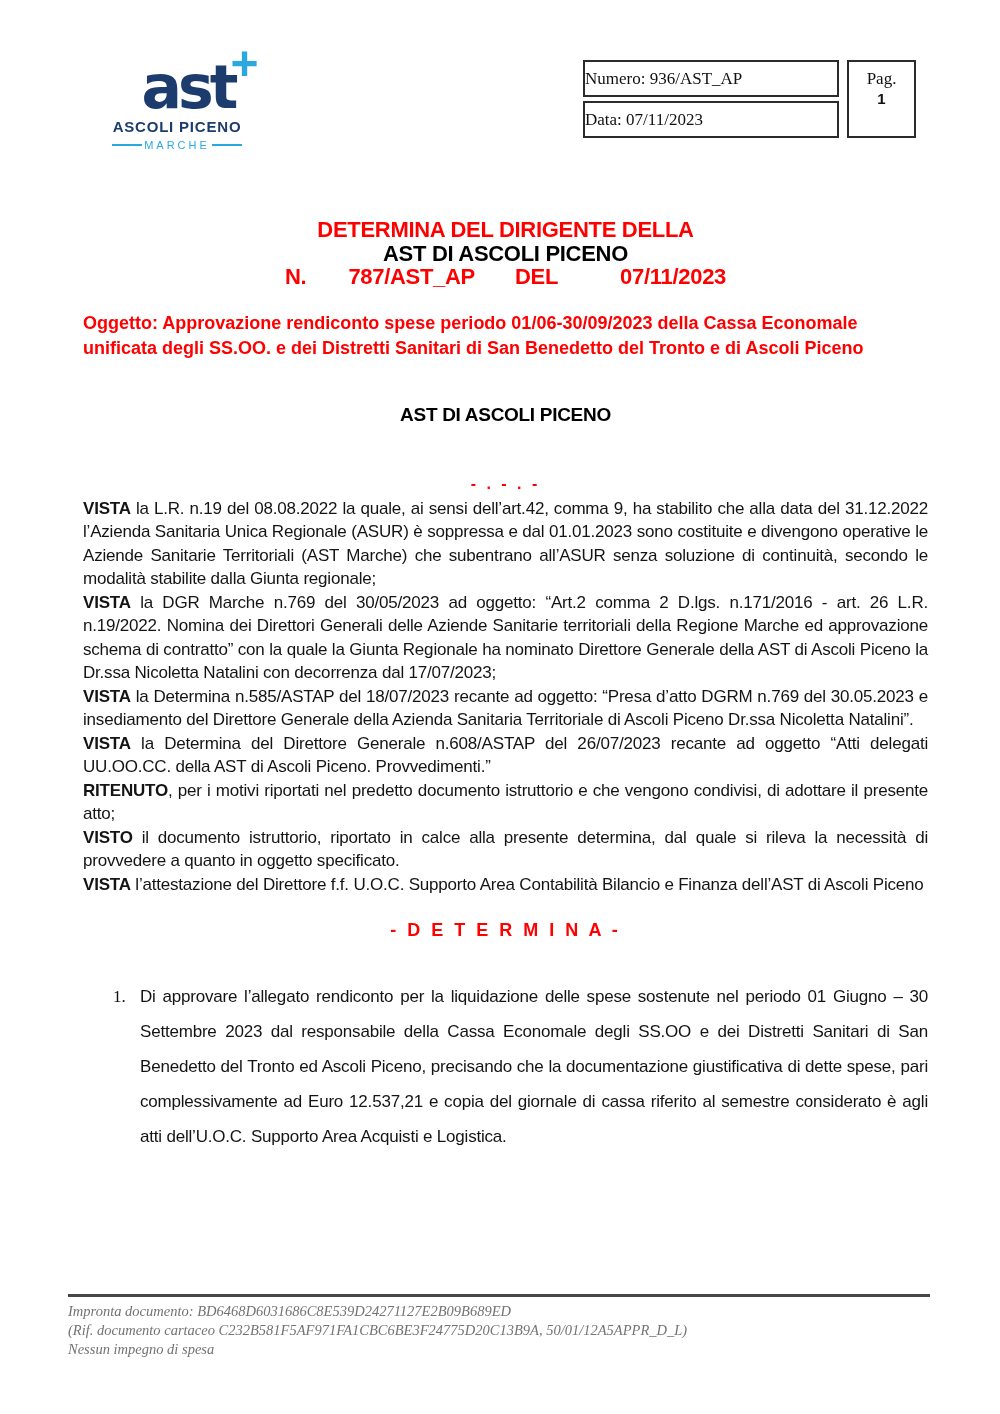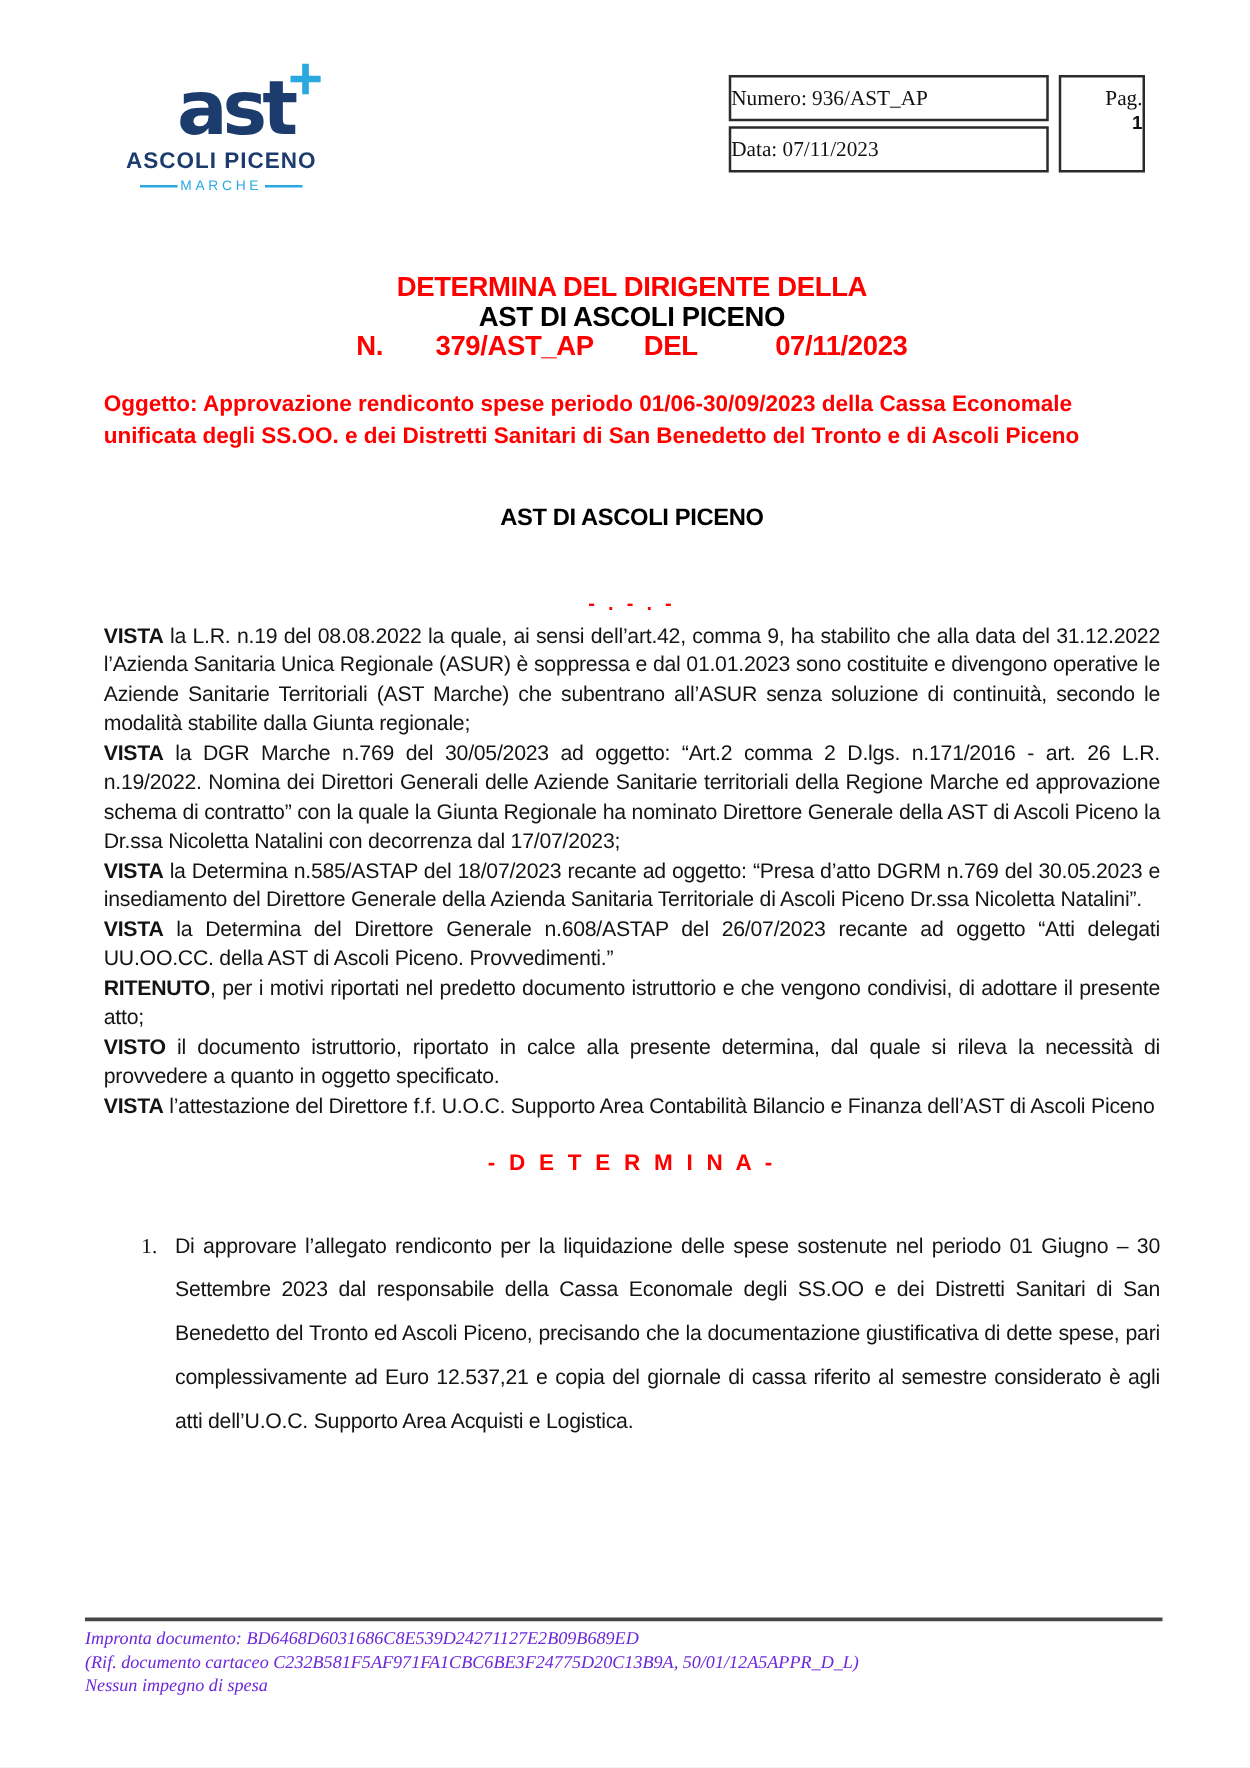--- a/index.html
+++ b/index.html
@@ -19,36 +19,36 @@
   .wordmark { position:relative; display:inline-block; padding-right:14px;margin-left:36px; }
   .wordmark .ast {
     font-family:"DejaVu Sans", sans-serif;
     font-size:60px; font-weight:bold; letter-spacing:-4px;
     color:#1d3c6e; line-height:62px;
   }
   .wordmark .plus {
     position:absolute; top:-16px; right:-10px;
     font-size:48px; font-weight:bold; color:#2aa9e0; line-height:48px;
   }
-  .logo-name { margin-top:0px; font-size:18px; font-weight:bold; letter-spacing:0.8px; color:#1d3c6e; }
+  .logo-name { margin-top:0px; font-size:15px; font-weight:bold; letter-spacing:0.8px; color:#1d3c6e; }
   .logo-region { margin-top:4px; display:flex; align-items:center; justify-content:center; gap:2px; }
   .logo-region .dash { width:30px; height:2px; background:#2aa9e0; }
   .logo-region .region-label { font-size:11px; letter-spacing:3px; color:#2aa9e0; }
 
   
   .hdr-box {
     position:absolute; border:2px solid #2b2b2b;
     font-family:"Liberation Serif", serif; font-size:17px; color:#111;
     display:flex; align-items:center; 
   }
   .box-numero { left:583px; top:60px; width:256px; height:37px; }
   .box-data   { left:583px; top:101px; width:256px; height:37px; }
   .box-pag {
     position:absolute; left:847px; top:60px; width:69px; height:78px;
-    border:2px solid #2b2b2b; text-align:right; padding-top:7px;
+    border:2px solid #2b2b2b; text-align:center; padding-top:7px;
     font-family:"Liberation Serif", serif; font-size:17px; color:#111;
   }
   .box-pag .pag-num { font-family:"Liberation Sans", sans-serif; font-size:15px; font-weight:bold; margin-top:1px; }
 
   
   .content { position:absolute; left:83px; top:218px; width:845px; }
 
   .doc-title { text-align:center; font-weight:bold; font-size:22px; line-height:23.5px; letter-spacing:-0.3px; }
   .doc-title .red { color:#ff0000; }
   .doc-title .black { color:#000; }
@@ -79,21 +79,21 @@
   }
   .list-item .item-text {
     flex:1; text-align:justify; font-size:17px; line-height:35px; letter-spacing:-0.2px; color:#141414;
   }
 
   
   .footer {
     position:absolute; left:68px; top:1294px; width:862px;
     border-top:3px solid #474747; padding-top:5px;
     font-family:"Liberation Serif", serif; font-style:italic;
-    font-size:14.5px; line-height:19px; color:#6d28d9;
+    font-size:14.5px; line-height:19px; color:#737373;
   }
 </style>
 </head>
 <body>
 
 <div class="page">
 
   <div class="logo">
     <div class="wordmark">
       <span class="ast">ast</span>
@@ -113,21 +113,21 @@
     <div>Pag.</div>
     <div class="pag-num">1</div>
   </div>
 
   <div class="content">
 
     <div class="doc-title">
       <div class="red">DETERMINA DEL DIRIGENTE DELLA</div>
       <div class="black">AST DI ASCOLI PICENO</div>
       <div class="red">
-        <span class="t3-n">N.</span><span class="t3-num">379/AST_AP</span><span class="t3-del">DEL</span><span>07/11/2023</span>
+        <span class="t3-n">N.</span><span class="t3-num">787/AST_AP</span><span class="t3-del">DEL</span><span>07/11/2023</span>
       </div>
     </div>
 
     <div class="oggetto">Oggetto: Approvazione rendiconto spese periodo 01/06-30/09/2023 della Cassa Economale unificata degli SS.OO. e dei Distretti Sanitari di San Benedetto del Tronto e di Ascoli Piceno</div>
 
     <div class="dirigente">
       <div>AST DI ASCOLI PICENO</div>
     </div>
 
     <div class="sep">- . - . -</div>

